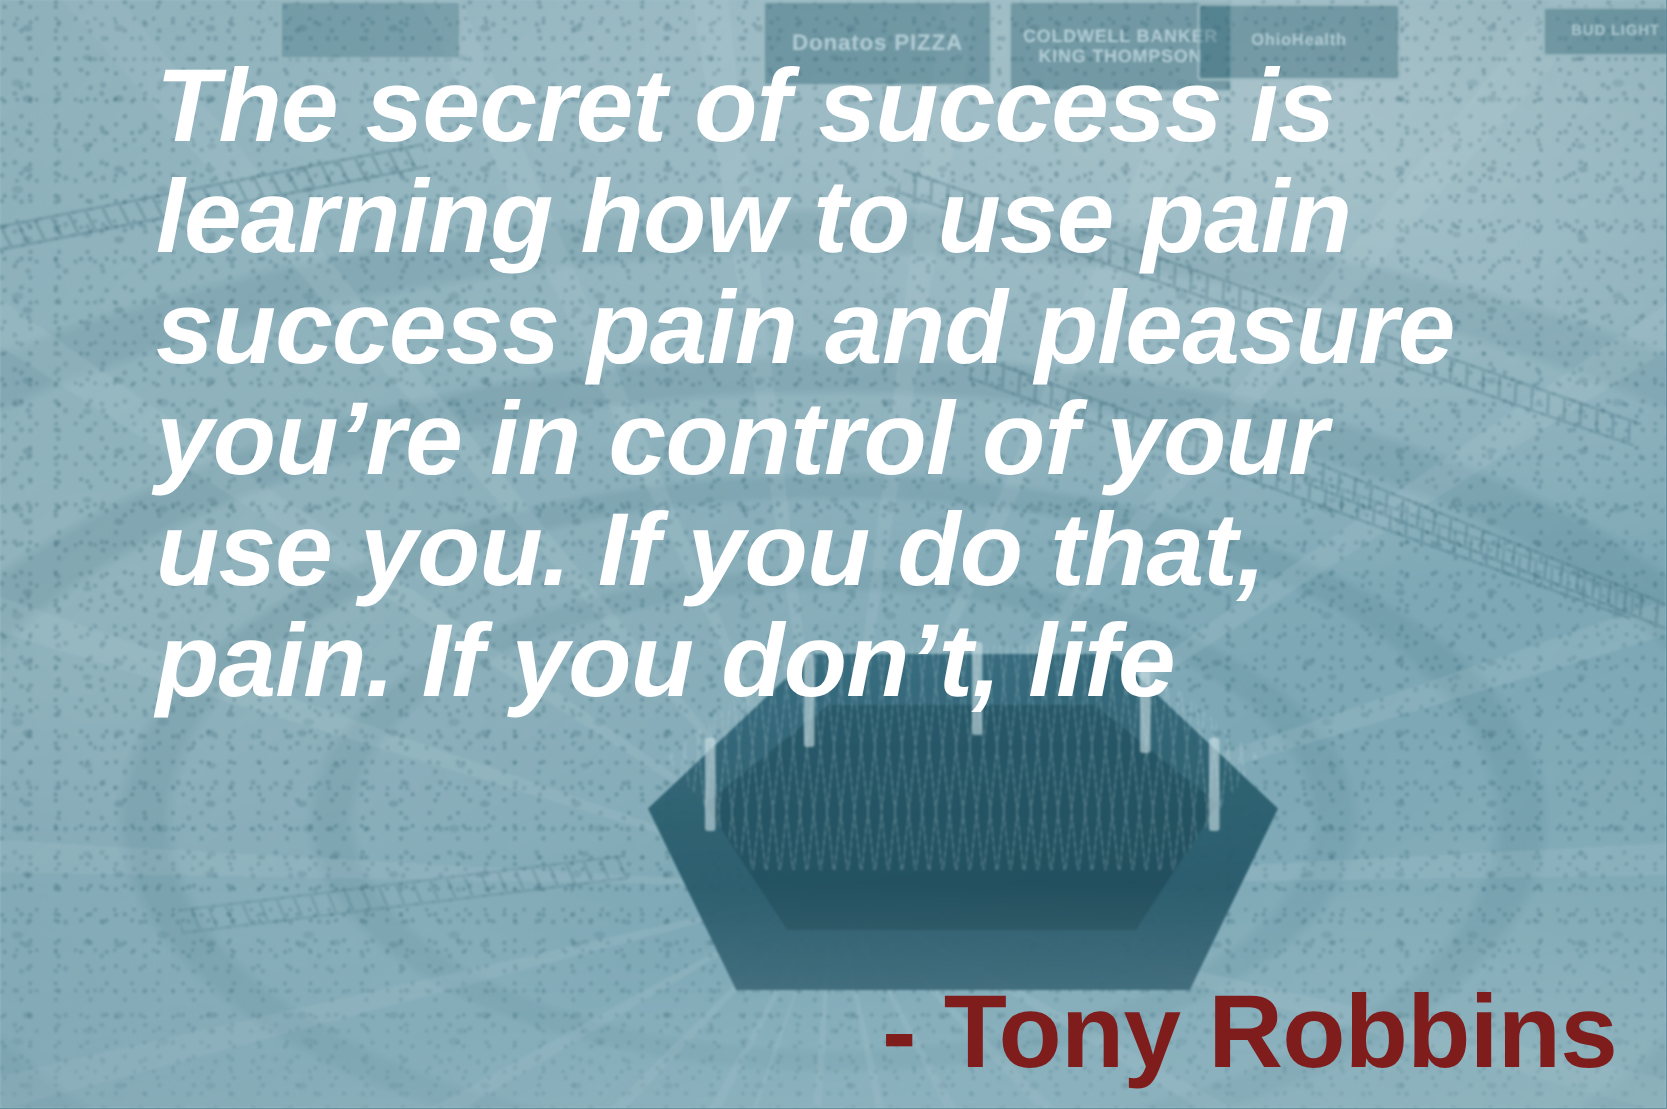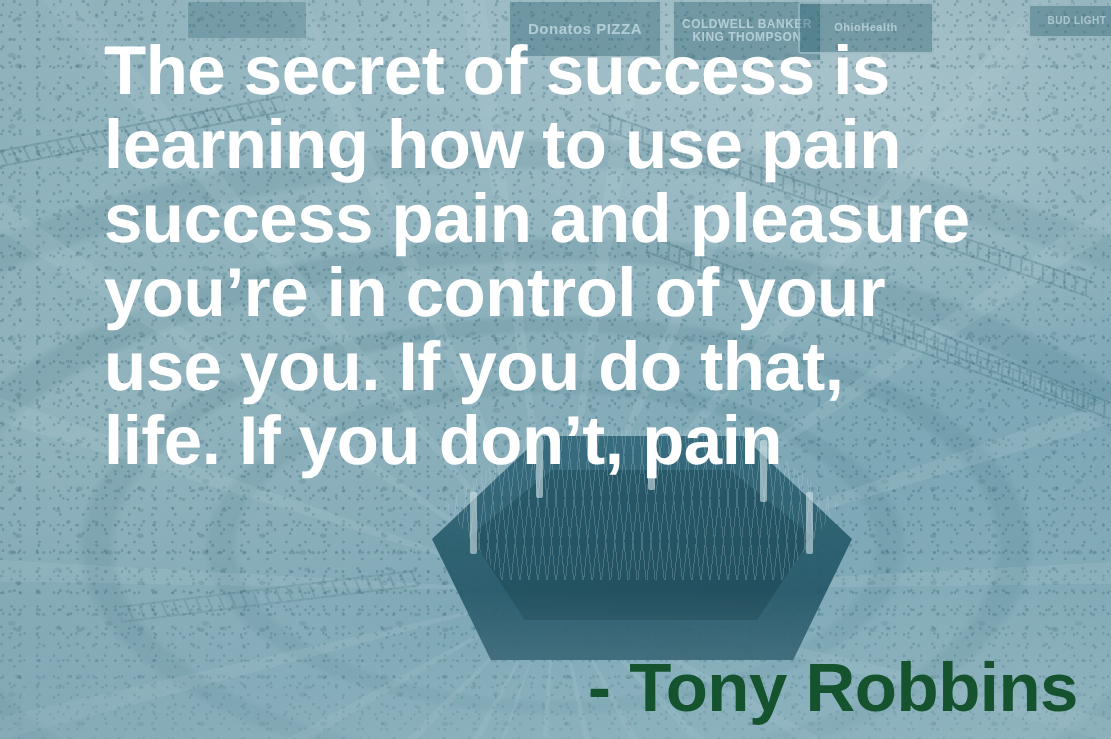--- a/index.html
+++ b/index.html
@@ -192,36 +192,37 @@
   }
   
   #bg-photo { position:absolute; inset:0; filter: blur(0.6px); }
 
   
   #quote-block {
     position: absolute;
     left: 104px;
     top: 34px;
     width: 986px;
+    font-style: italic;
   }
   .quote-line {
     color: #ffffff;
     font-family: "Liberation Sans", sans-serif;
     font-weight: bold;
     font-size: 69px;
     line-height: 74px;
     letter-spacing: -0.5px;
     white-space: nowrap;
     text-rendering: geometricPrecision;
   }
   #attribution {
     position: absolute;
     right: 33px;
     bottom: 14px;
-    color: #14532d;
+    color: #7f1d1d;
     font-family: "Liberation Sans", sans-serif;
     font-weight: bold;
     font-size: 69px;
     line-height: 74px;
     letter-spacing: -0.5px;
     white-space: nowrap;
   }
 </style>
 </head>
 <body>
@@ -267,18 +268,18 @@
     <div class="bg-layer" id="bg-duotone"></div>
     <div class="bg-layer" id="bg-vignette"></div>
   </div>
 
   <div id="quote-block">
     <div class="quote-line">The secret of success is</div>
     <div class="quote-line">learning how to use pain</div>
     <div class="quote-line">success pain and pleasure</div>
     <div class="quote-line">you’re in control of your</div>
     <div class="quote-line">use you. If you do that,</div>
-    <div class="quote-line">life. If you don’t, pain</div>
+    <div class="quote-line">pain. If you don’t, life</div>
   </div>
 
   <div id="attribution">- Tony Robbins</div>
 
 </div>
 
 </body></html>

